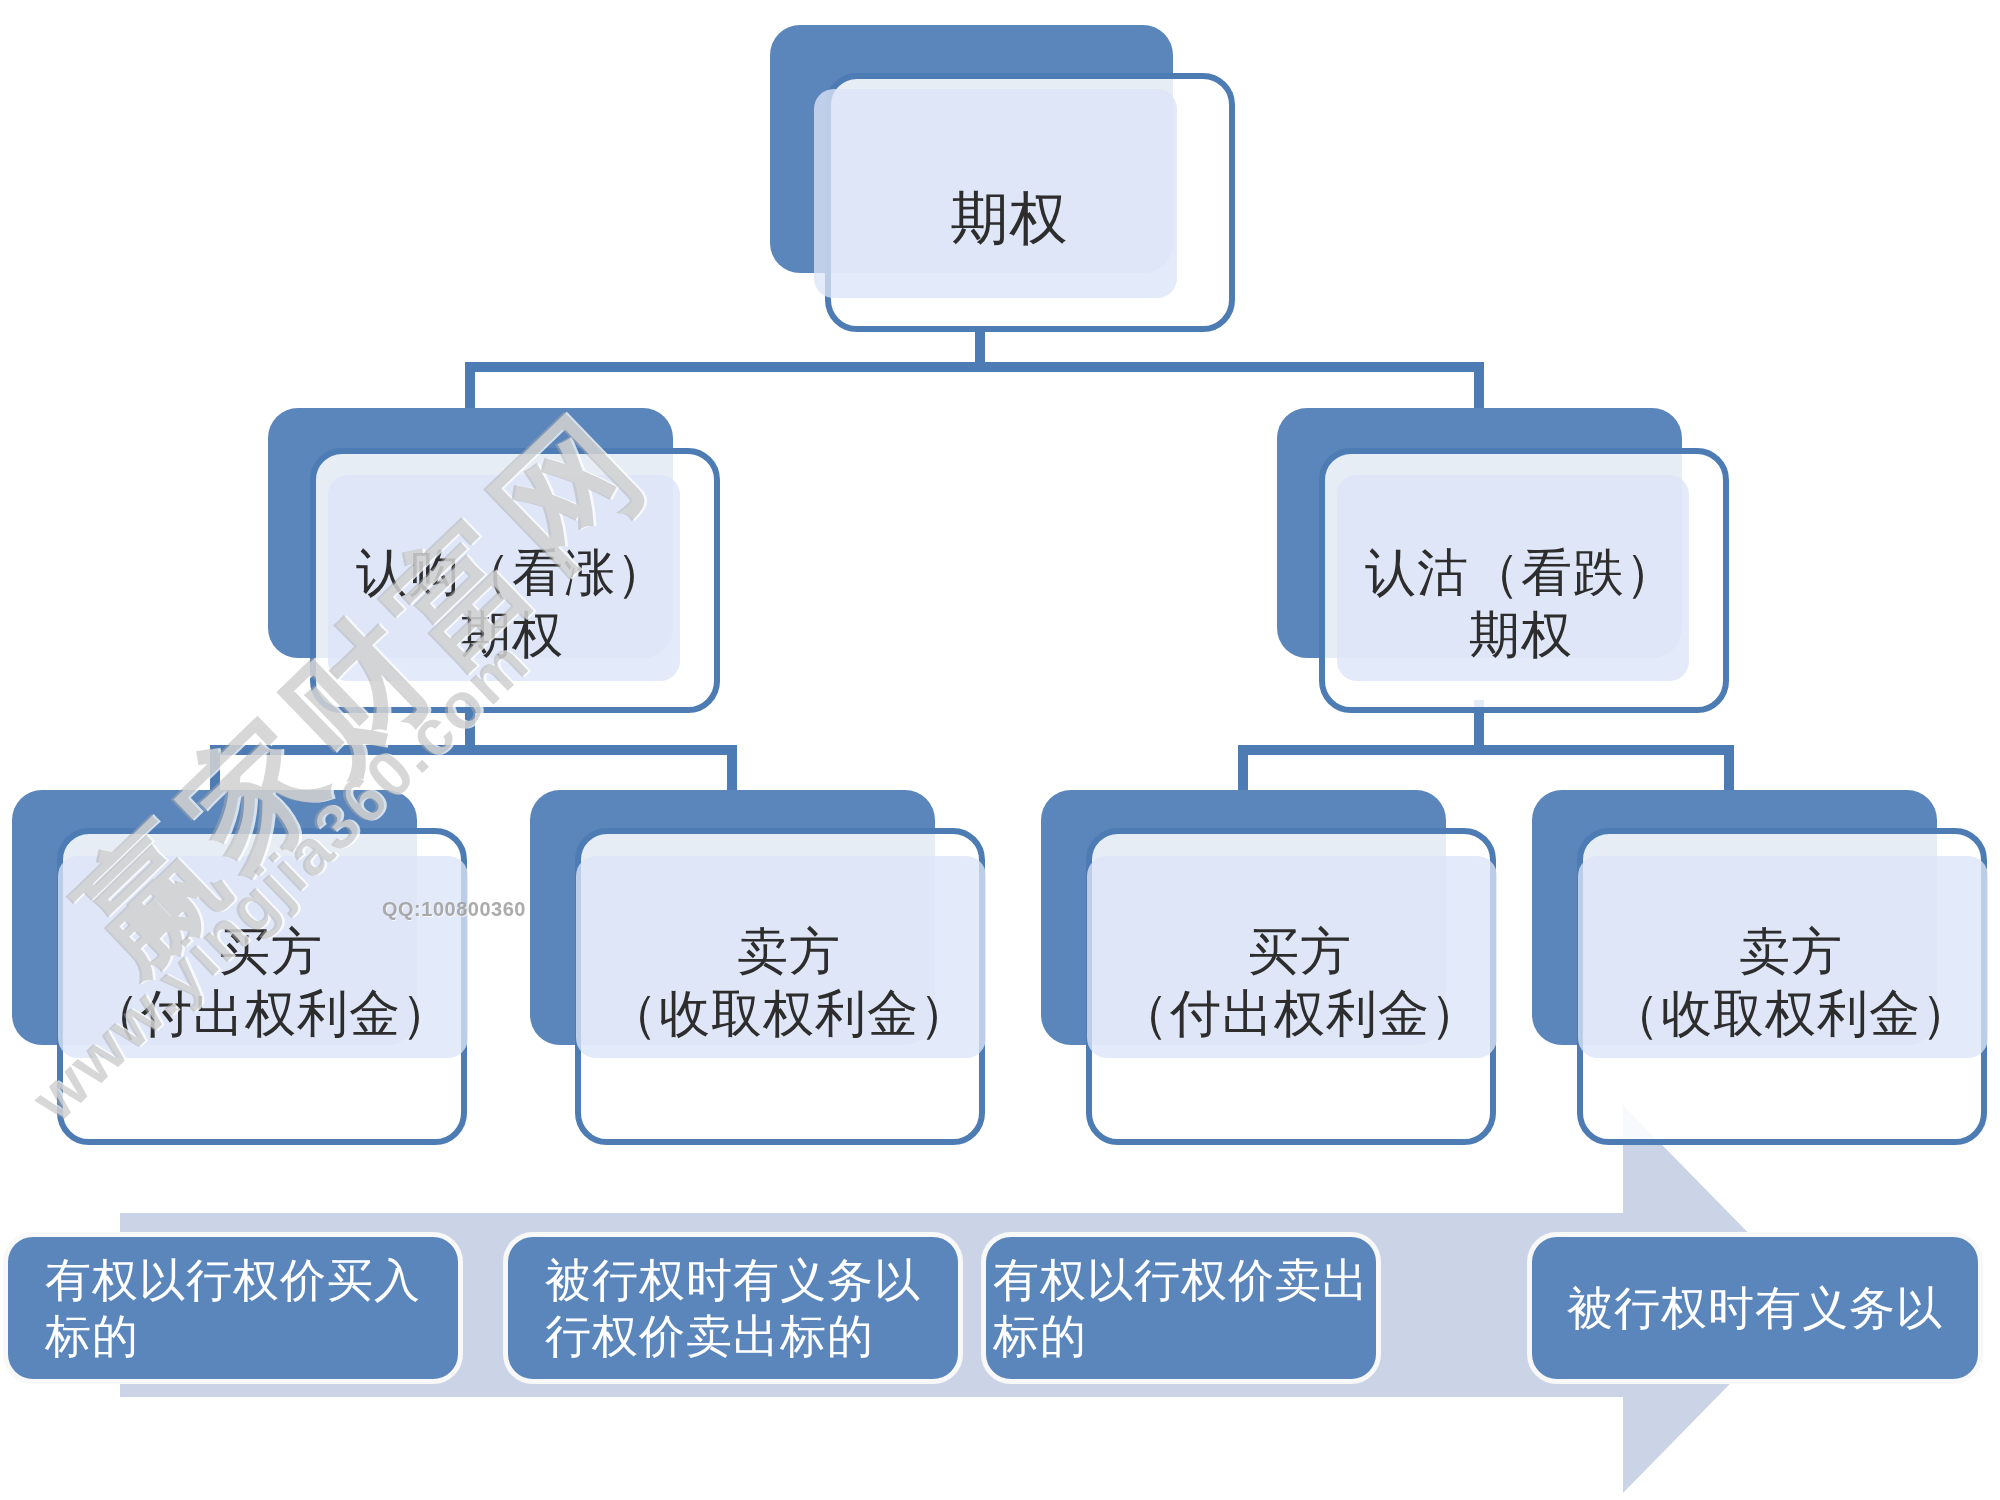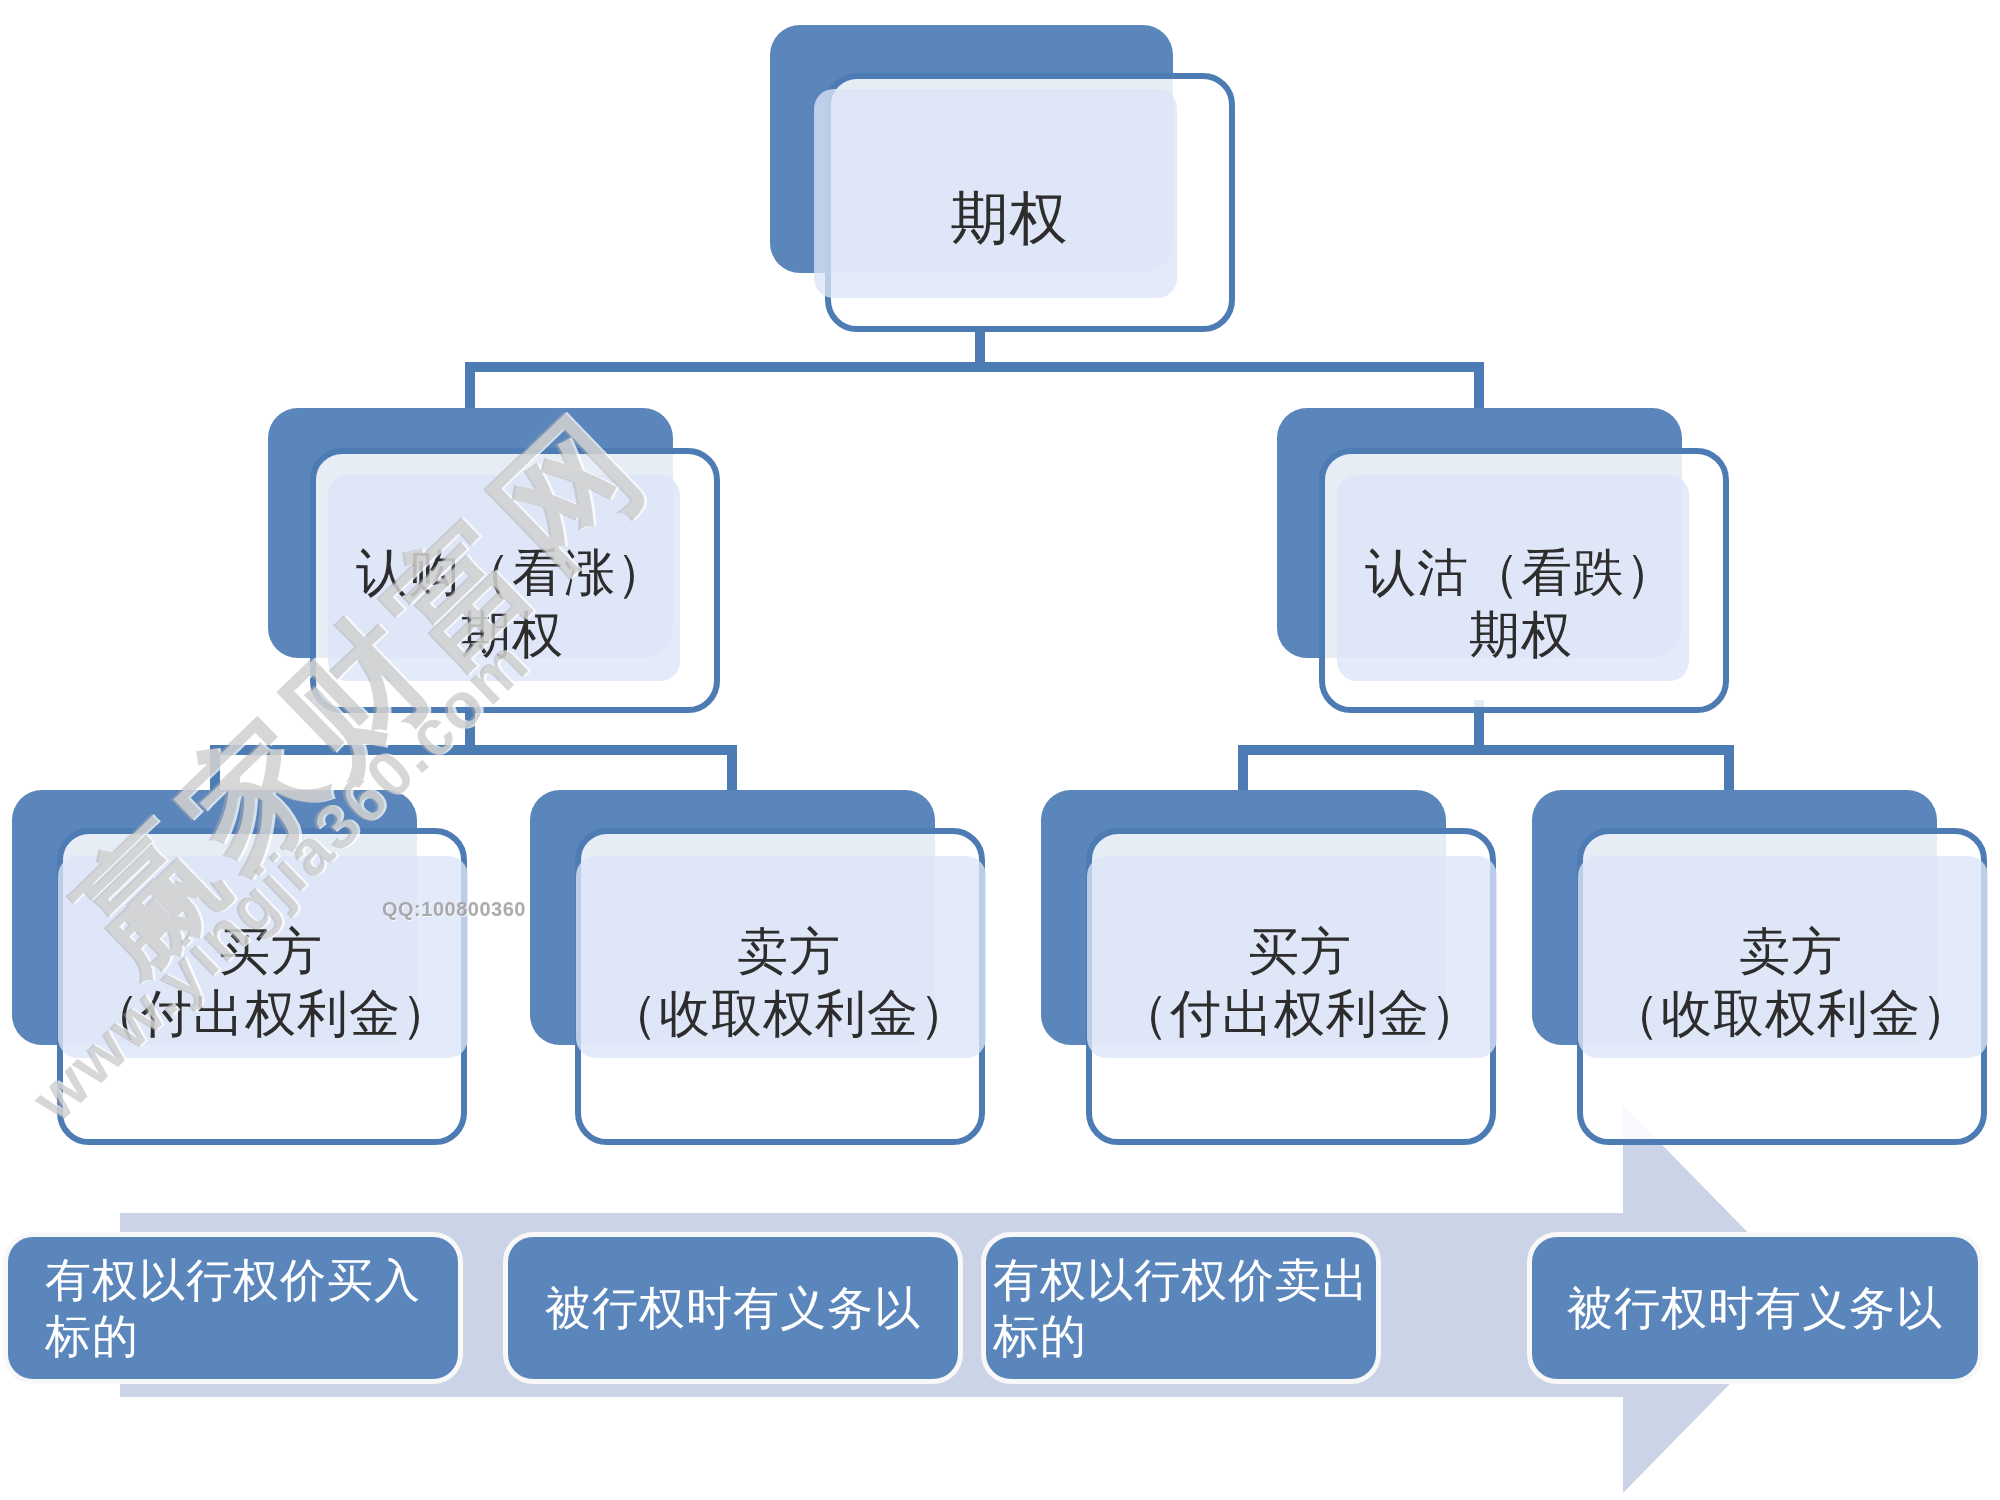--- a/index.html
+++ b/index.html
@@ -145,20 +145,21 @@
 
   <div class="abox" style="left:3px;width:460px;">
     <div class="alabel">
       <span>有权以行权价买入</span>
       <span>标的</span>
     </div>
   </div>
   <div class="abox" style="left:503px;width:460px;">
     <div class="alabel">
       <span>被行权时有义务以</span>
+      <span>行权价卖出标的</span>
     </div>
   </div>
   <div class="abox" style="left:981px;width:400px;">
     <div class="alabel">
       <span>有权以行权价卖出</span>
       <span>标的</span>
     </div>
   </div>
   <div class="abox" style="left:1527px;width:456px;">
     <div class="alabel">

